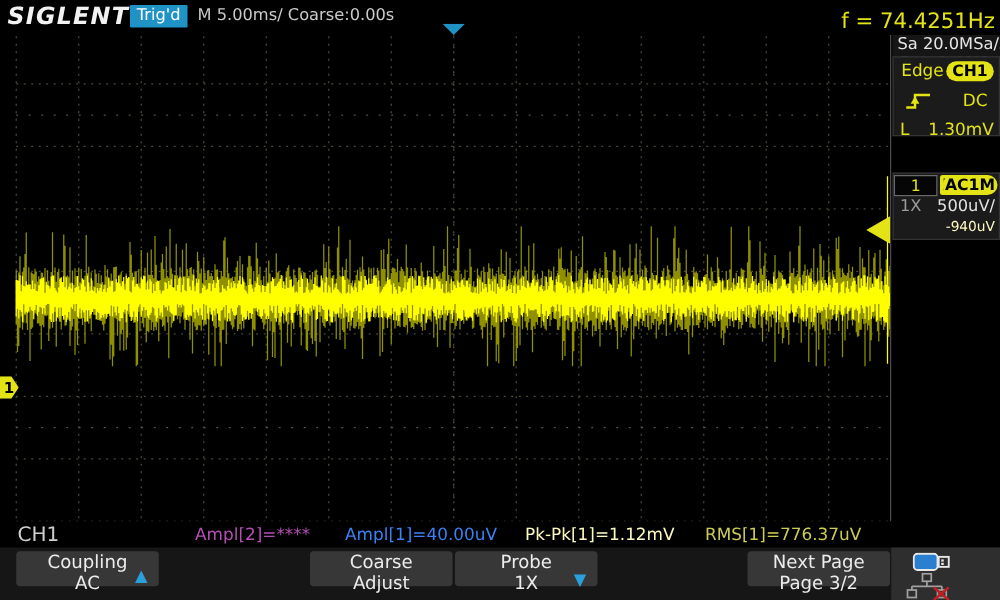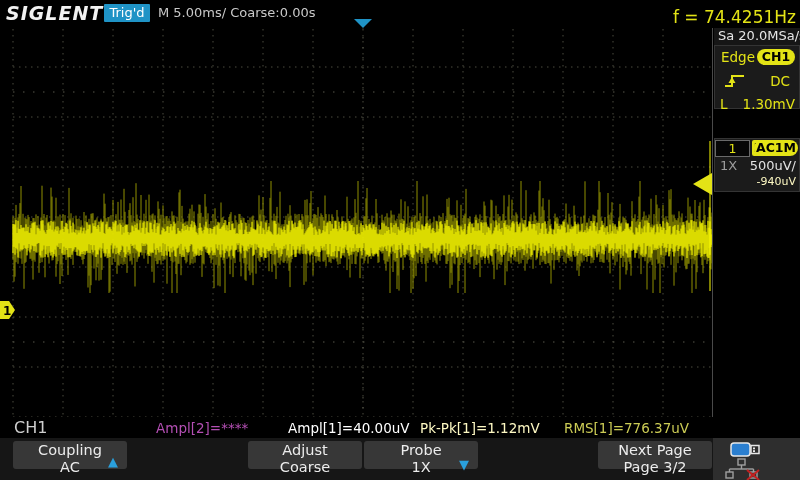--- a/index.html
+++ b/index.html
@@ -154,34 +154,34 @@
       </div>
       <div class="crow">
         <span id="ch-offset">-940uV</span>
       </div>
     </div>
   </div>
 
   <div id="measure-row">
     <span id="meas-ch">CH1</span>
     <span class="meas-item" style="color: rgb(180, 79, 180); left: 130px; margin-left: 26px;">Ampl[2]=****</span>
-    <span class="meas-item" style="color: #ffffff; left: 276px; margin-left: 12px;">Ampl[1]=40.00uV</span>
+    <span class="meas-item" style="color: #3b82f6; left: 276px;">Ampl[1]=40.00uV</span>
     <span class="meas-item" style="color: #fef9c3; left: 420px;">Pk-Pk[1]=1.12mV</span>
     <span class="meas-item" style="color: rgb(204, 204, 85); left: 564px;">RMS[1]=776.37uV</span>
   </div>
 
   <div id="menubar">
     <div class="menu-btn" style="left:13px">
       <div>Coupling</div>
       <div>AC</div>
       <span class="arrow">▲</span>
     </div>
     <div class="menu-btn" style="left:248px">
+      <div>Coarse</div>
       <div>Adjust</div>
-      <div>Coarse</div>
     </div>
     <div class="menu-btn" style="left:364px">
       <div>Probe</div>
       <div>1X</div>
       <span class="arrow" style="top:15px">▼</span>
     </div>
     <div class="menu-btn" style="left:598px">
       <div>Next Page</div>
       <div>Page 3/2</div>
     </div>

